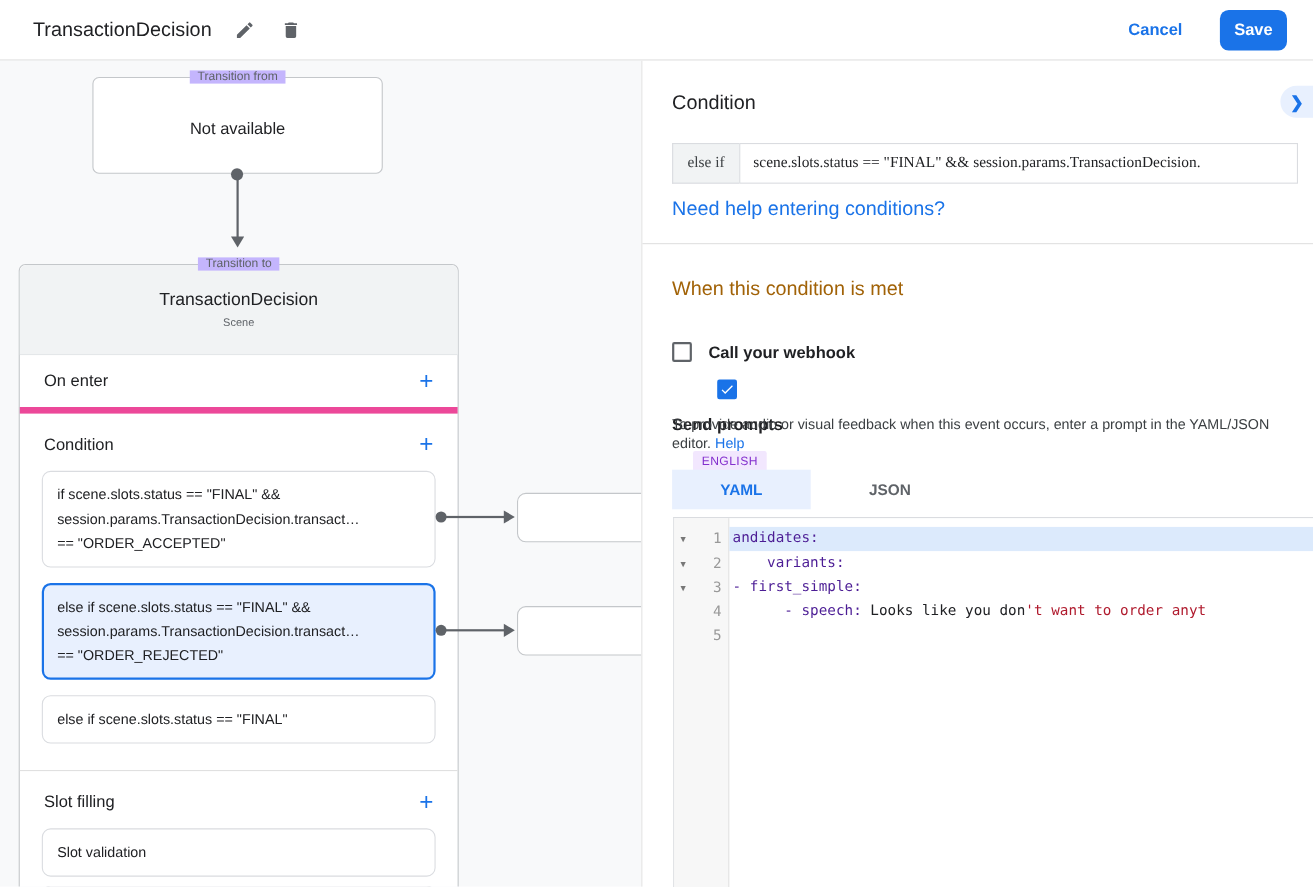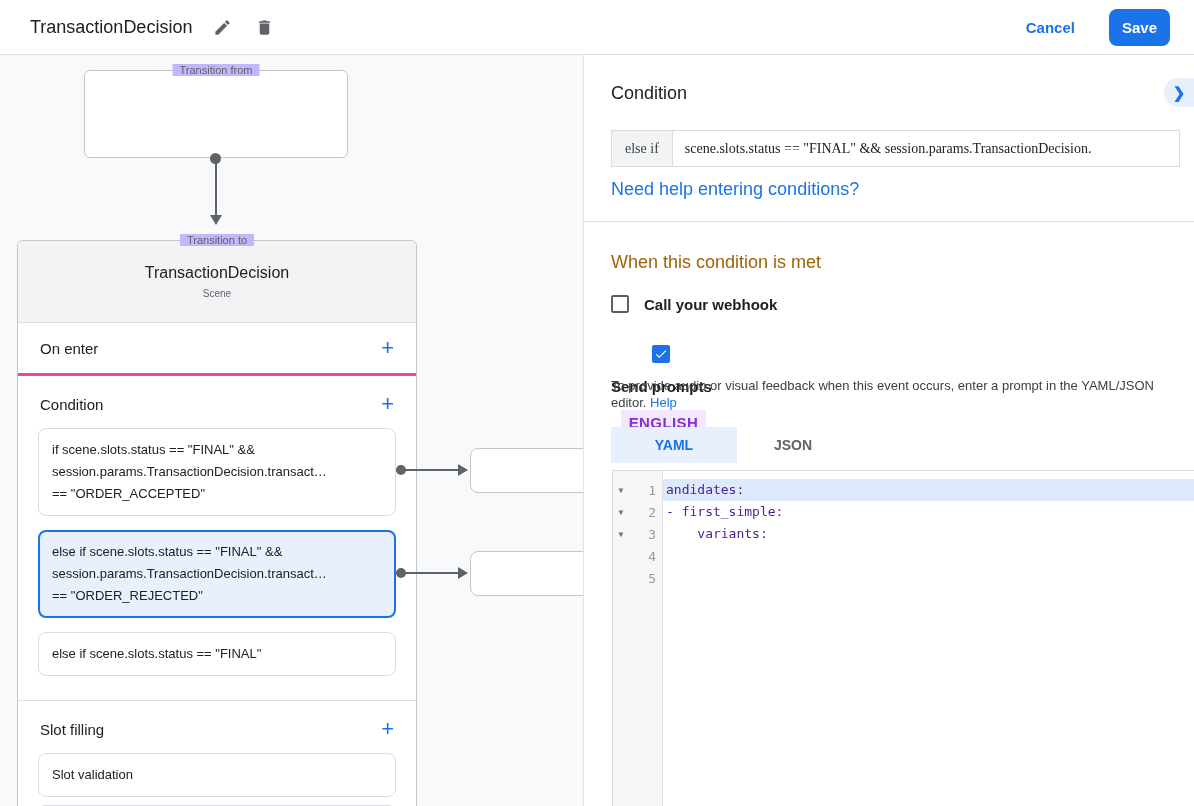--- a/index.html
+++ b/index.html
@@ -29,21 +29,21 @@
             border-left:6px solid transparent; border-right:6px solid transparent; border-top:10px solid #5f6368; }
 
   .scene-card { position:absolute; left:17px; top:185px; width:400px; height:640px;
                 background:#fff; border:1px solid #c4c7ca; border-radius:6px 6px 0 0; }
   .scene-header { height:82px; background:#f1f3f4; border-bottom:1px solid #dadce0; border-radius:6px 6px 0 0;
                   display:flex; flex-direction:column; align-items:center; justify-content:center; gap:6px; }
   .scene-header .name { font-size:16px; color:#202124; }
   .scene-header .type { font-size:10px; color:#5f6368; }
 
   .row-header { display:flex; align-items:center; justify-content:space-between; padding:0 22px; }
-  .on-enter { height:53px; border-bottom:3px solid #ec4899; }
+  .on-enter { height:53px; border-bottom:6px solid #ec4899; }
   .sec-label { font-size:15px; color:#202124; }
   .plus { color:#1a73e8; font-size:22px; font-weight:400; line-height:1; cursor:pointer; }
 
   .section { border-bottom:1px solid #e0e0e0; padding-bottom:10px; }
   .section .row-header { padding-top:17px; padding-bottom:13px; }
   .cond-card { border:1px solid #dadce0; border-radius:8px; background:#fff; margin:0 20px 14px;
                padding:10px 13px; font-size:13px; line-height:22px; color:#202124; cursor:pointer; }
   .cond-card.selected { background:#e8f0fe; border:2px solid #1a73e8; padding:9px 12px; }
   .slot-section { border-bottom:none; }
   .stub-card { border:1px solid #dadce0; border-bottom:none; border-radius:8px 8px 0 0; background:#fff;
@@ -64,37 +64,37 @@
   .cond-group { position:absolute; left:27px; right:14px; top:75px; height:37px; display:flex;font-family:Liberation Serif, serif; }
   .cond-prefix { background:#f1f3f4; border:1px solid #dadce0; border-right:none; display:flex; align-items:center;
                  padding:0 13px; font-size:14px; color:#3c4043; }
   .cond-input { flex:1; border:1px solid #dadce0; background:#fff; font-size:14px; color:#202124;
                 padding:0 12px; font-family:inherit; outline:none; }
   .help-link { position:absolute; left:27px; top:124px; font-size:18px; color:#1a73e8; text-decoration:none; cursor:pointer; }
   .panel-divider { position:absolute; left:0; right:0; top:166px; height:1px; background:#e0e0e0; }
   .when-title { position:absolute; left:27px; top:197px; font-size:18px; font-weight:400; color:#a16207; }
 
   .check-row { position:absolute; left:27px; display:flex; align-items:center; gap:15px; }
-  .webhook-row { top:240px; }
+  .webhook-row { top:256px; }
   .prompts-row { top:290px;flex-direction:column; }
   .checkbox { width:18px; height:18px; border:2px solid #5f6368; border-radius:2px; background:#fff; cursor:pointer; }
   .checkbox.checked { background:#1a73e8; border-color:#1a73e8; display:flex; align-items:center; justify-content:center; }
   .checkbox.checked svg { width:14px; height:14px; fill:#fff; }
   .check-label { font-size:15px; font-weight:700; color:#202124; }
-  .lang-badge { background:#f2e7fe; color:#8430ce; font-size:15px; font-weight:700; letter-spacing:.4px;
+  .lang-badge { background:#f2e7fe; color:#8430ce; font-size:11px; font-weight:400; letter-spacing:.4px;
                 padding:4px 8px; border-radius:2px; margin-left:4px;text-align:center; }
 
   .feedback { position:absolute; left:27px; top:322px; width:560px; font-size:13px; color:#3c4043; line-height:17px; }
   .feedback a { color:#1a73e8; text-decoration:none; cursor:pointer; }
 
   .tabs { position:absolute; left:27px; top:372px; display:flex; }
   .tab { height:36px; display:flex; align-items:center; justify-content:center; font-size:14px; font-weight:700;
          cursor:pointer; }
   .tab.active { width:126px; background:#e8f0fe; color:#1a73e8; }
-  .tab.inactive { width:112px; color:#5f6368; }
+  .tab.inactive { width:112px; color:#5f6368;margin-left:16px; }
 
   .editor { position:absolute; left:28px; top:415px; right:0; height:360px; border:1px solid #dadce0; border-right:none;
             display:flex; font-family:"DejaVu Sans Mono", monospace; font-size:13px; background:#fff; cursor:text; }
   .gutter { width:50px; background:#f7f7f7; border-right:1px solid #e3e3e3; padding-top:8px; }
   .gutter-line { height:22px; display:flex; align-items:center; }
   .fold { width:16px; text-align:center; color:#777; font-size:8px; cursor:pointer; }
   .lnum { flex:1; text-align:right; padding-right:6px; color:#999; font-size:13px; }
   .code-col { flex:1; padding-top:8px; }
   .code-line { height:22px; line-height:22px; white-space:pre; padding-left:3px; }
   .code-line.selected { background:#dceafc; }
@@ -119,20 +119,21 @@
   </span>
   <div class="topbar-spacer"></div>
   <button class="cancel-btn">Cancel</button>
   <button class="save-btn">Save</button>
 </div>
 
 <div class="canvas">
 
   <div class="from-box">
     <span class="legend">Transition from</span>
+    <div class="value">Not available</div>
   </div>
 
   <div class="vdot"></div>
   <div class="vline"></div>
   <div class="vhead"></div>
 
   <div class="scene-card">
     <span class="legend">Transition to</span>
     <div class="scene-header">
       <div class="name">TransactionDecision</div>
@@ -248,18 +249,19 @@
           <span class="fold"></span>
           <span class="lnum">4</span>
         </div>
         <div class="gutter-line">
           <span class="fold"></span>
           <span class="lnum">5</span>
         </div>
       </div>
     <div class="code-col" id="editor-code">
         <div class="code-line selected"><span class="tok-key">andidates:</span></div>
+        <div class="code-line"><span class="tok-key">    variants:</span></div>
         <div class="code-line"><span class="tok-key">- first_simple:</span></div>
-        <div class="code-line"><span class="tok-key">    variants:</span></div>
+        <div class="code-line"><span class="tok-key">      - speech:</span><span class="tok-plain"> Looks like you don</span><span class="tok-string">'t want to order anyt</span></div>
         <div class="code-line"></div>
       </div>
   </div>
 </div>
 
 </body></html>

